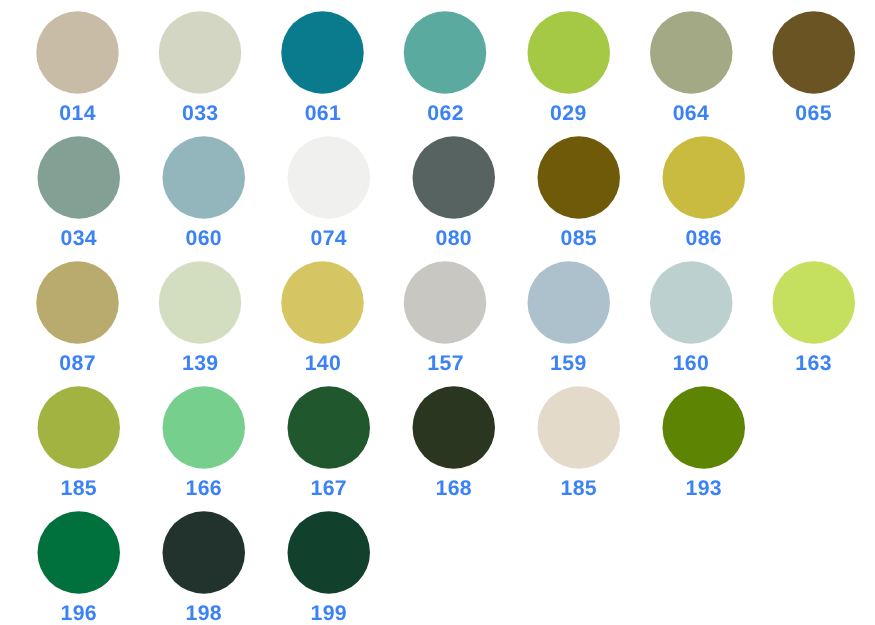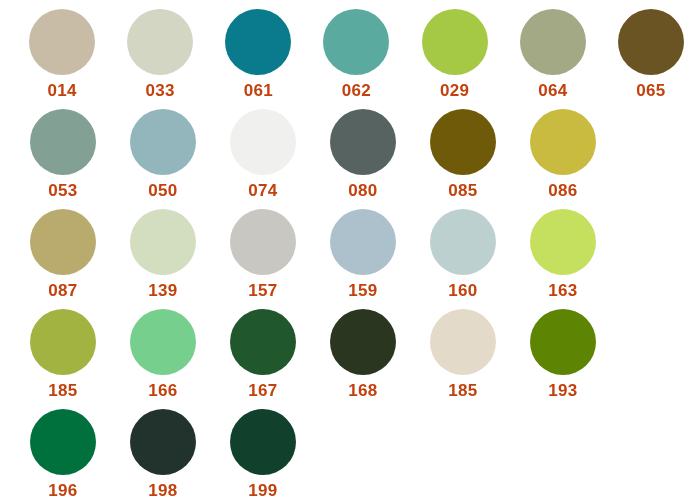--- a/index.html
+++ b/index.html
@@ -44,21 +44,21 @@
     height: 66px;
     border-radius: 50%;
     margin-top: 4px;
     flex: 0 0 auto;
   }
   .swatch-label {
     margin-top: 7px;
     font-family: "Liberation Sans", sans-serif;
     font-size: 17px;
     font-weight: bold;
-    color: #c2410c;
+    color: #3b82f6;
     letter-spacing: 0.3px;
     line-height: 18px;
     text-align: center;
   }
 </style>
 </head>
 <body>
 
 <div id="swatch-sheet">
     <div class="swatch-row">
@@ -87,25 +87,25 @@
         <div class="swatch-label">064</div>
       </div>
       <div class="swatch-cell">
         <div class="swatch-dot" style="background-color: rgb(107, 84, 35);"></div>
         <div class="swatch-label">065</div>
       </div>
     </div>
     <div class="swatch-row">
       <div class="swatch-cell">
         <div class="swatch-dot" style="background-color: rgb(130, 160, 148);"></div>
-        <div class="swatch-label">053</div>
+        <div class="swatch-label">034</div>
       </div>
       <div class="swatch-cell">
         <div class="swatch-dot" style="background-color: rgb(146, 182, 188);"></div>
-        <div class="swatch-label">050</div>
+        <div class="swatch-label">060</div>
       </div>
       <div class="swatch-cell">
         <div class="swatch-dot" style="background-color: rgb(240, 240, 238);"></div>
         <div class="swatch-label">074</div>
       </div>
       <div class="swatch-cell">
         <div class="swatch-dot" style="background-color: rgb(86, 99, 96);"></div>
         <div class="swatch-label">080</div>
       </div>
       <div class="swatch-cell">
@@ -118,20 +118,24 @@
       </div>
     </div>
     <div class="swatch-row">
       <div class="swatch-cell">
         <div class="swatch-dot" style="background-color: rgb(184, 171, 109);"></div>
         <div class="swatch-label">087</div>
       </div>
       <div class="swatch-cell">
         <div class="swatch-dot" style="background-color: rgb(211, 221, 192);"></div>
         <div class="swatch-label">139</div>
+      </div>
+      <div class="swatch-cell">
+        <div class="swatch-dot" style="background-color: rgb(214, 197, 99);"></div>
+        <div class="swatch-label">140</div>
       </div>
       <div class="swatch-cell">
         <div class="swatch-dot" style="background-color: rgb(201, 199, 193);"></div>
         <div class="swatch-label">157</div>
       </div>
       <div class="swatch-cell">
         <div class="swatch-dot" style="background-color: rgb(173, 193, 204);"></div>
         <div class="swatch-label">159</div>
       </div>
       <div class="swatch-cell">

